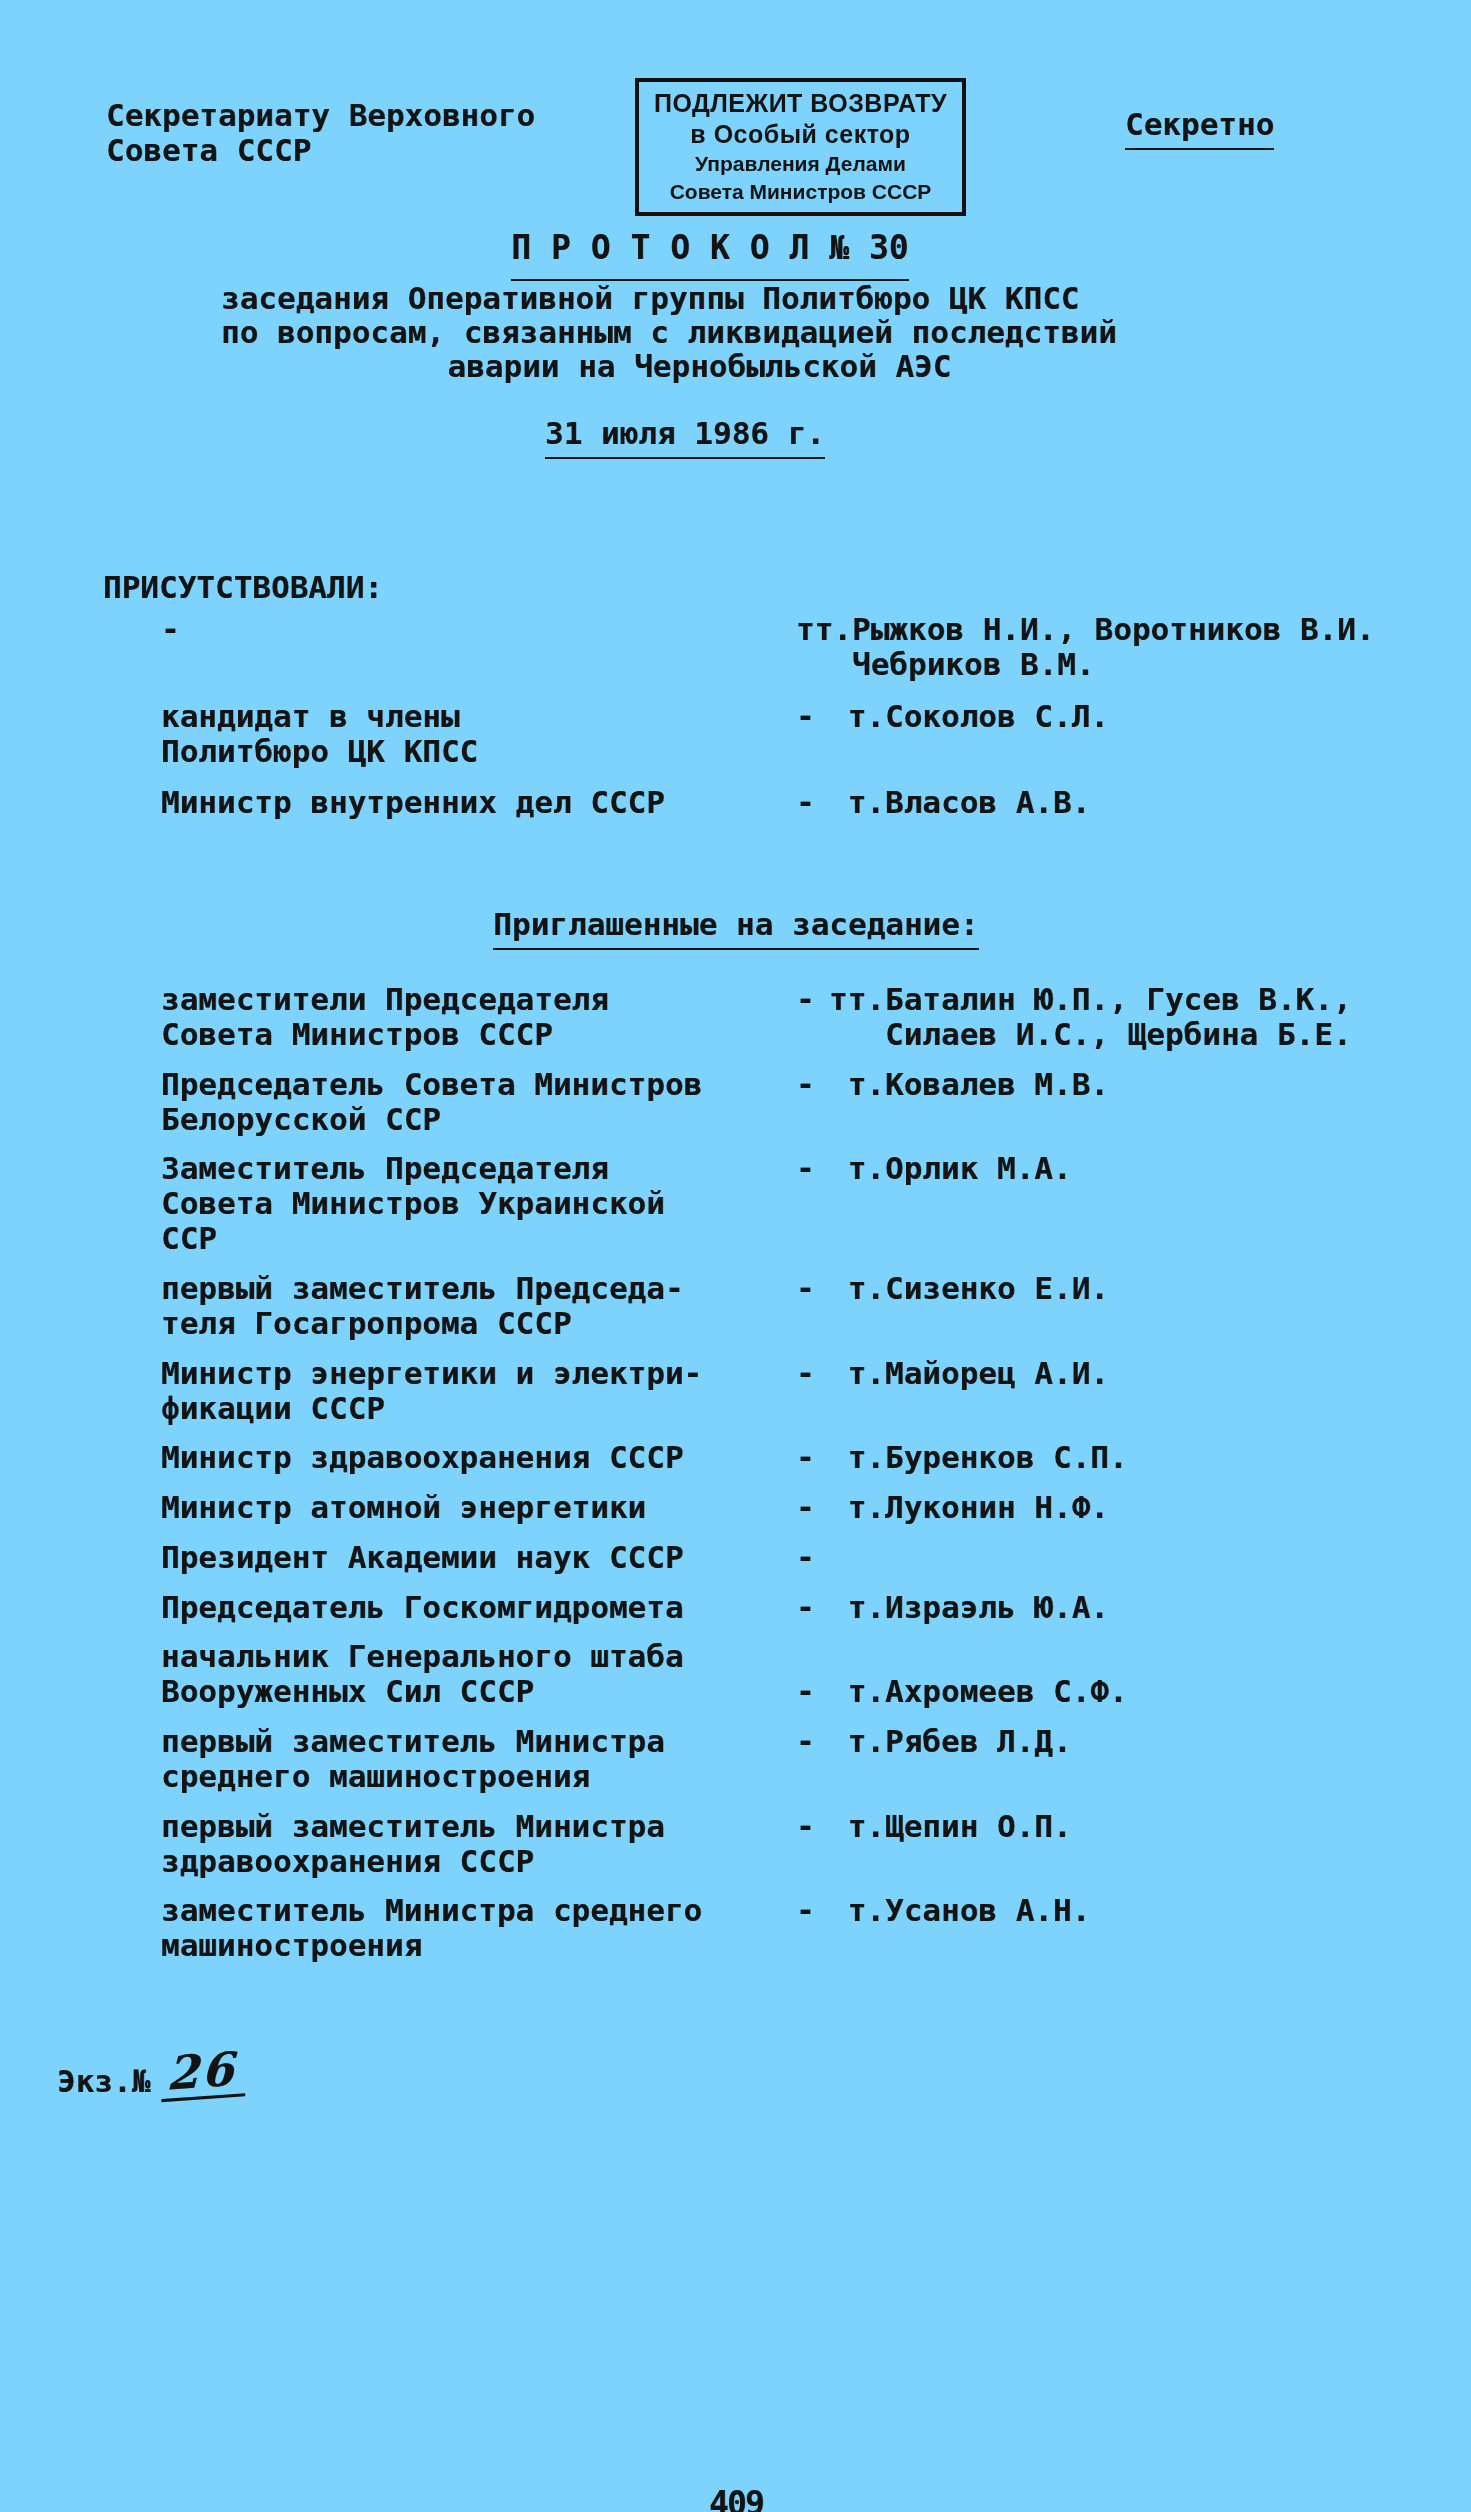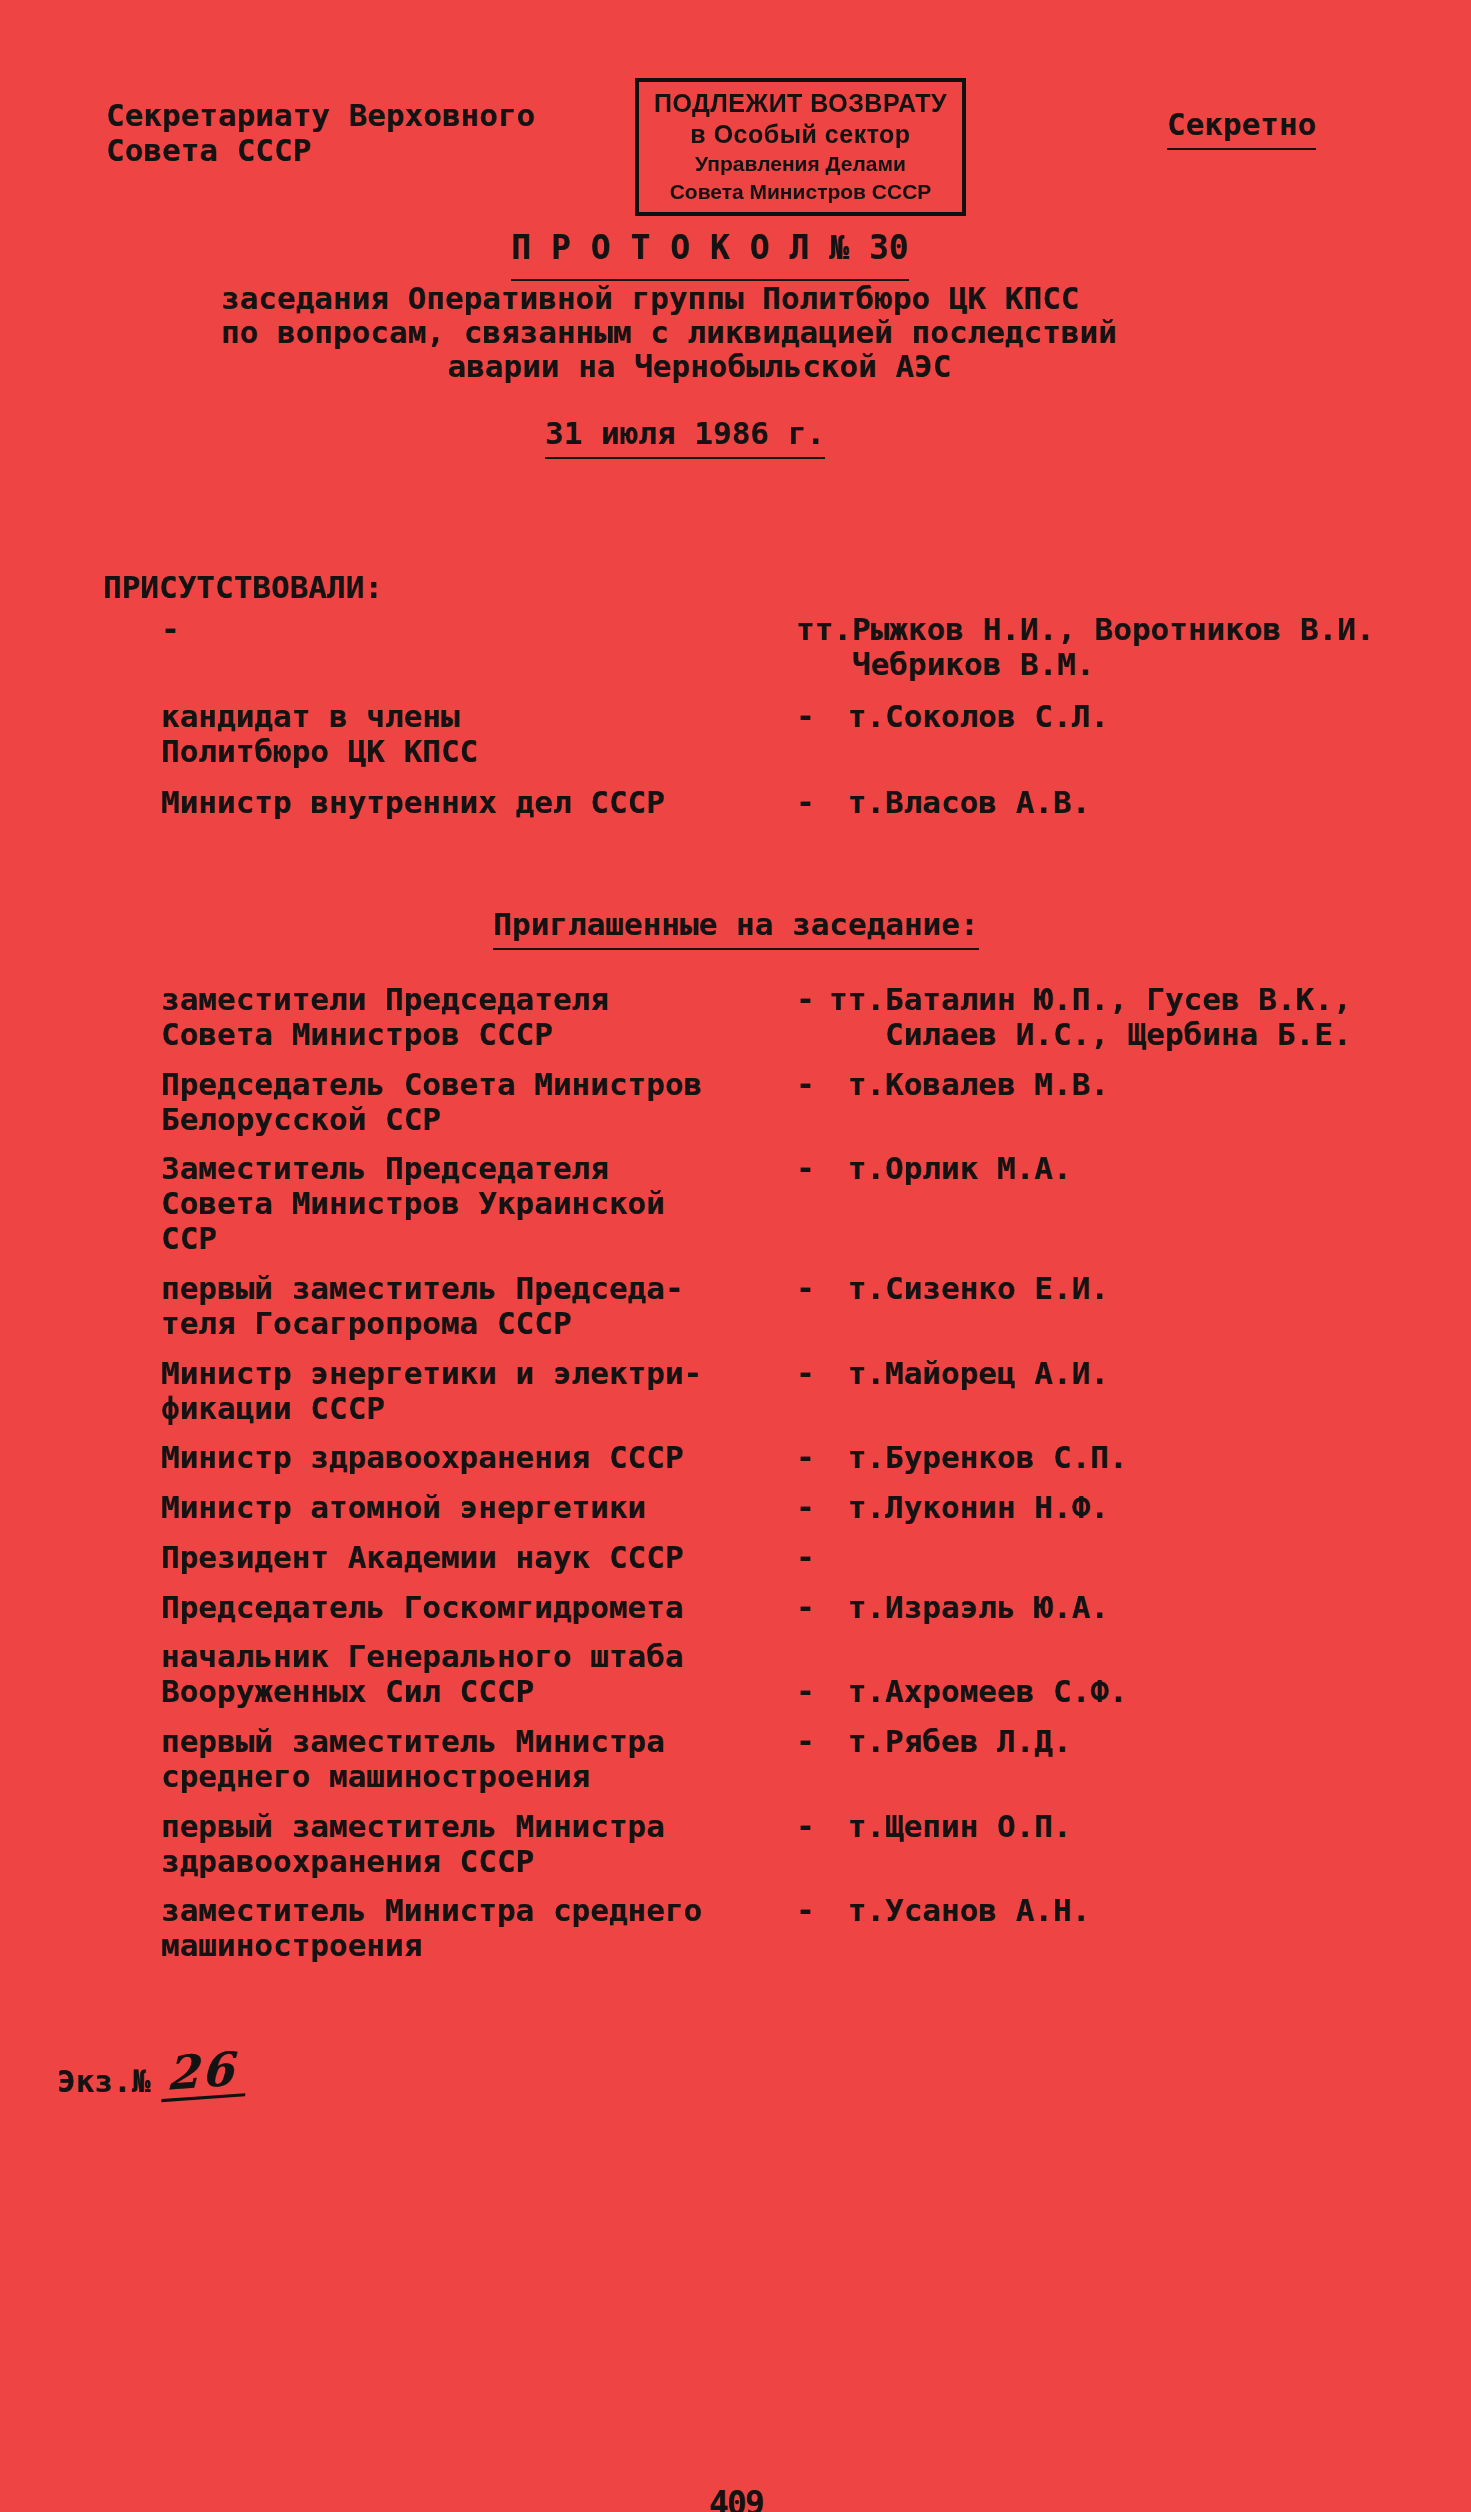--- a/index.html
+++ b/index.html
@@ -1,20 +1,20 @@
 <!DOCTYPE html>
 <html style="font-size:14.7px"><head>
 <meta charset="utf-8">
 <style>
   html,body { margin:0; padding:0; background:#e8e8e6; }
   .page {
     position:relative;
     width:1472px; height:2512px;
     margin:0 auto;
-    background:#ef4444;
+    background:#7dd3fc;
     color:#131313;
     font-family:"DejaVu Sans Mono", monospace;
     font-weight:700;
     font-size:31px;
     line-height:35px;
     overflow:hidden;
     text-shadow:0.5px 0 0 rgba(10,10,10,0.45);
   }
   .abs { position:absolute; }
   .u { border-bottom:2.8px solid #141414; padding-bottom:5.5px; }
@@ -26,21 +26,21 @@
     border:4.6px solid #101010;
     display:flex; flex-direction:column; justify-content:center;
     text-align:center;
     font-family:"Liberation Sans", sans-serif;
     text-shadow:none;
     padding:5.5px 7.4px;
   }
   .stamp-line { font-weight:700; }
   .stamp-line.big { font-size:25px; line-height:31px; letter-spacing:0.5px; }
   .stamp-line.small { font-size:21px; line-height:28.5px; }
-  .classification { left:1167px; top:107px; }
+  .classification { left:1125px; top:107px; }
   
   .protocol-title { top:230px; left:0; width:100%; text-align:center; transform:translateX(-26px); font-size:33px; }
   .protocol-title .u { padding-bottom:12px; }
   .subtitle { top:281px; left:221px; width:957px; line-height:34px; }
   .subtitle .center { text-align:center; }
   .date-line { top:416px; left:0; width:100%; text-align:center; transform:translateX(-51px); }
   
   .present-heading { top:570px; left:103px; }
   .invited-heading { top:907px; left:0; width:100%; text-align:center; }
   .invited-heading .u { padding-bottom:6.4px; }

